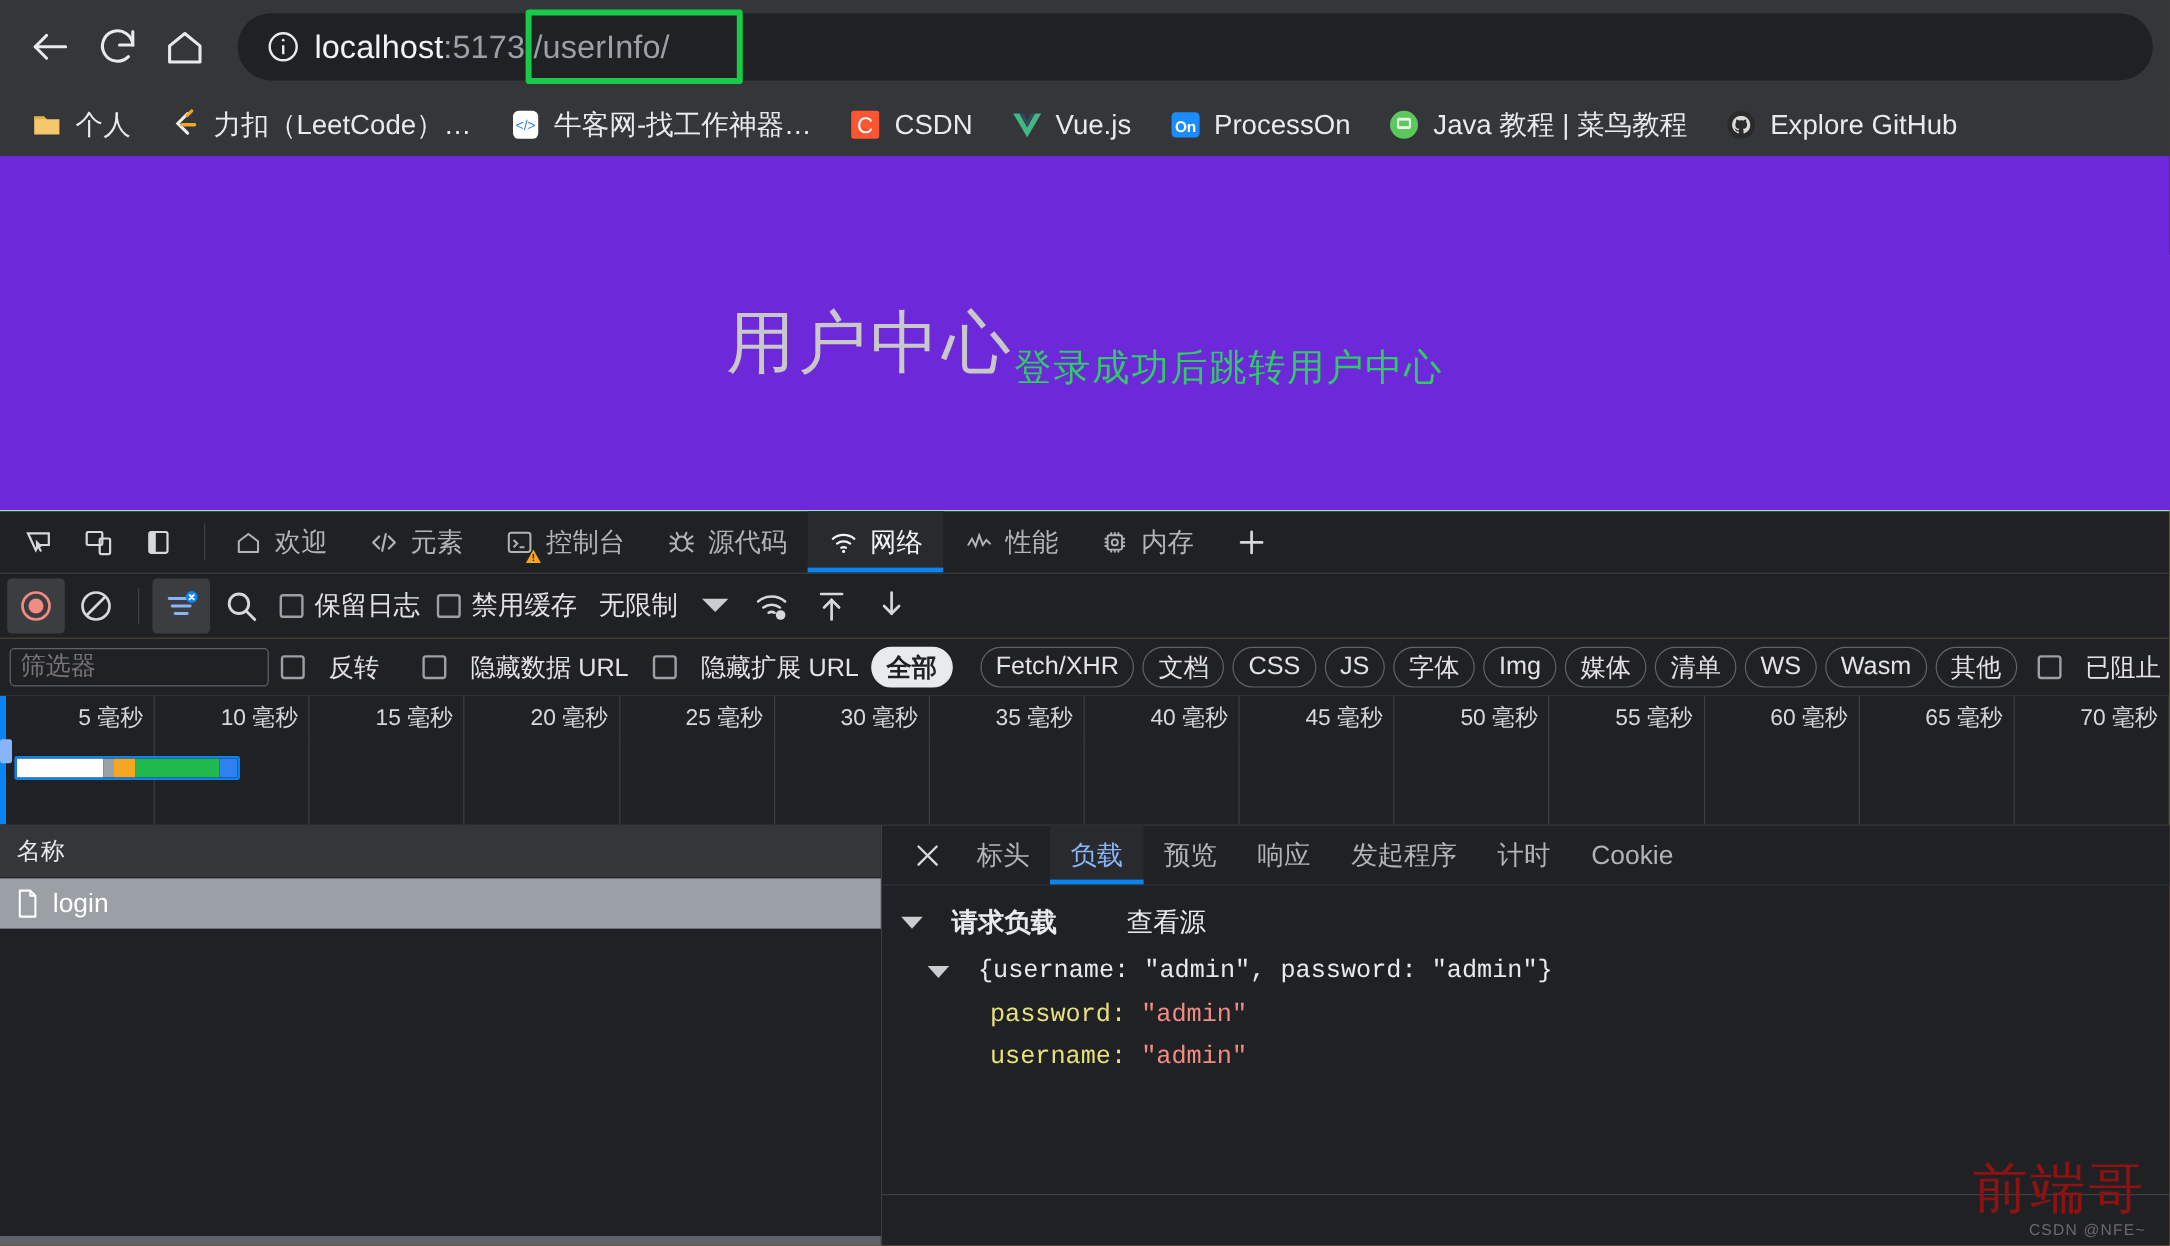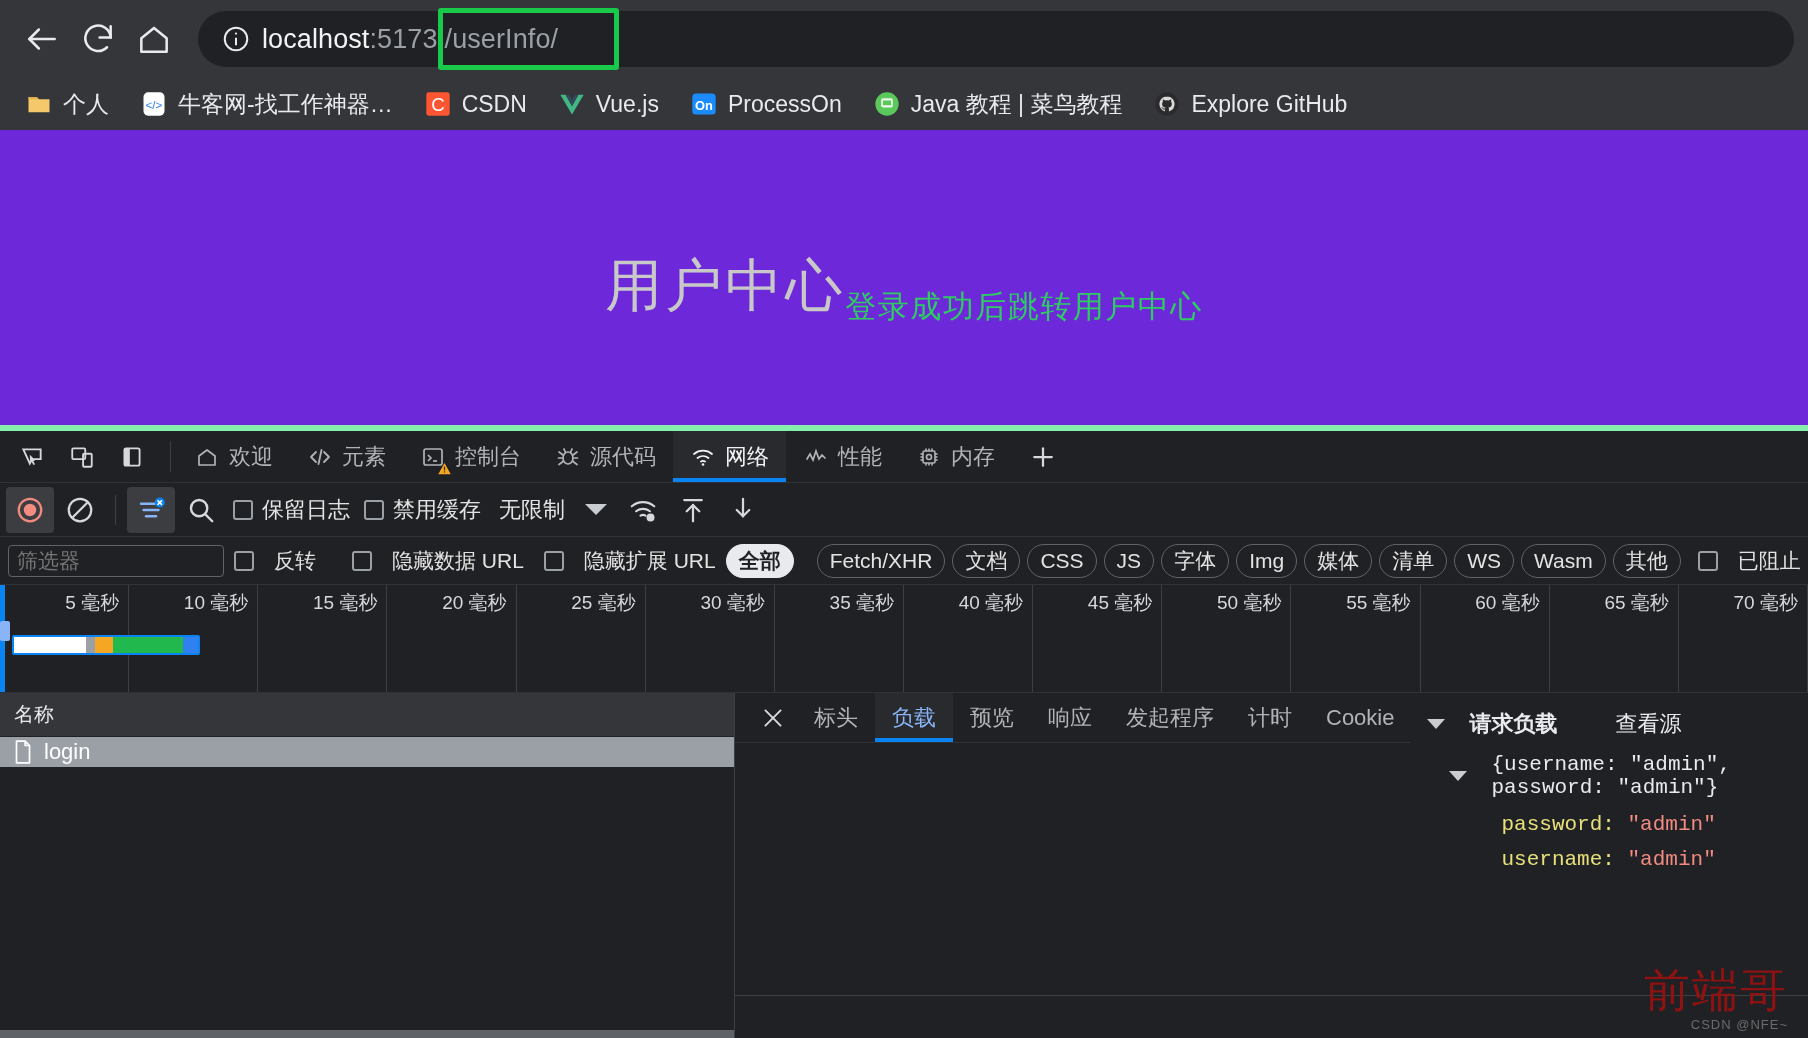--- a/index.html
+++ b/index.html
@@ -62,21 +62,21 @@
   }
   .page-title {
     font-size: 57px; color: #c8c8c8; font-weight: 400; letter-spacing: 3px;
     margin-top: 18px;
   }
   .page-sub {
     font-size: 31px; color: #2ecc63; margin-top: 58px; letter-spacing: 1.5px;
   }
 
   
-  .devtools { flex: 1; display: flex; flex-direction: column; background: #fde047; border-top: 6px solid #86efac; min-height:0;}
+  .devtools { flex: 1; display: flex; flex-direction: column; background: #fde047; border-top: 1px solid #86efac; min-height:0;}
 
   .dt-tabbar {
     height: 52px; display: flex; align-items: stretch; background: #202124;
     border-bottom: 1px solid #313235; flex: 0 0 auto;
   }
   .dt-ico-group { display: flex; align-items: center; padding: 0 10px; gap: 6px; }
   .dt-ico-btn { width: 44px; height: 40px; display:flex;align-items:center;justify-content:center; border-radius:3px; cursor:pointer;}
   .dt-divider { width: 1px; background: #3c4043; margin: 10px 6px; }
   .dt-tab {
     display: flex; align-items: center; gap: 9px; padding: 0 17px; cursor: pointer;
@@ -148,28 +148,28 @@
   .tl-handle { position:absolute; left:0; top: 36px; width: 10px; height: 20px; background:#8ab4f8; border-radius:2px;}
 
   
   .net-body { flex: 1; display: flex; min-height: 0; background:#202124;}
   .req-list { width: 735px; flex: 0 0 auto; display:flex; flex-direction:column; border-right: 1px solid #3c4043;}
   .req-head {
     height: 44px; background: #35363a; display:flex; align-items:center;
     padding-left: 14px; font-size: 20px; color: #e8eaed; border-bottom: 1px solid #202124;
   }
   .req-row {
-    height: 30px; display:flex; align-items:center; gap:10px; padding-left: 12px;
+    height: 42px; display:flex; align-items:center; gap:10px; padding-left: 12px;
     background: #9aa0a6; color: #ffffff; font-size: 22px; cursor:pointer;
   }
   .req-row .fico { width: 22px; height: 26px; flex:0 0 auto;}
   .req-filler { flex:1; background:#202124;}
   .req-scroll { height: 8px; background:#5f6368; }
 
-  .detail-pane { flex: 1; display:flex; min-width:0; background:#202124;}
+  .detail-pane { flex: 1; display:flex; flex-direction:column; min-width:0; background:#202124;}
   .detail-tabs {
     height: 50px; display:flex; align-items:stretch; border-bottom: 1px solid #313235;
     padding-left: 14px; background:#202124;
   }
   .dp-close { width: 48px; display:flex;align-items:center;justify-content:center;cursor:pointer;}
   .dp-tab {
     display:flex; align-items:center; padding: 0 17px; font-size: 22px; color: #b1b3b6;
     cursor:pointer; position:relative; white-space:nowrap;
   }
   .dp-tab.active { background:#292a2d; color:#8ab4f8; }
@@ -239,20 +239,30 @@
 
     <div class="bookmarks-row">
       <div class="bm">
         <span class="bm-ico">
           <svg width="28" height="28" viewBox="0 0 24 24">
               <path d="M3 6h7l2 2h9v11H3z" fill="#f5c86b"></path>
               <path d="M3 6h7l2 2H3z" fill="#e0ae4a"></path>
             </svg>
         </span>
         <span class="bm-label">个人</span>
+      </div>
+      <div class="bm">
+        <span class="bm-ico">
+          <svg width="28" height="28" viewBox="0 0 24 24">
+            <path d="M14 4 7 11l7 7" fill="none" stroke="#f0f0f0" stroke-width="2.2" stroke-linecap="round"></path>
+            <path d="M10 12h9" stroke="#f5a623" stroke-width="2.4" stroke-linecap="round"></path>
+            <path d="M13.5 5.5 17 2" stroke="#f5a623" stroke-width="2.2" stroke-linecap="round"></path>
+          </svg>
+        </span>
+        <span class="bm-label">力扣（LeetCode）…</span>
       </div>
       <div class="bm">
         <span class="bm-ico">
           <svg width="28" height="28" viewBox="0 0 24 24">
               <rect x="3" y="2" width="18" height="20" rx="4" fill="#fff"></rect>
               <text x="12" y="16" font-size="10" fill="#2a7de1" text-anchor="middle" font-family="Liberation Sans">&lt;/&gt;</text>
             </svg>
         </span>
         <span class="bm-label">牛客网-找工作神器…</span>
       </div>

